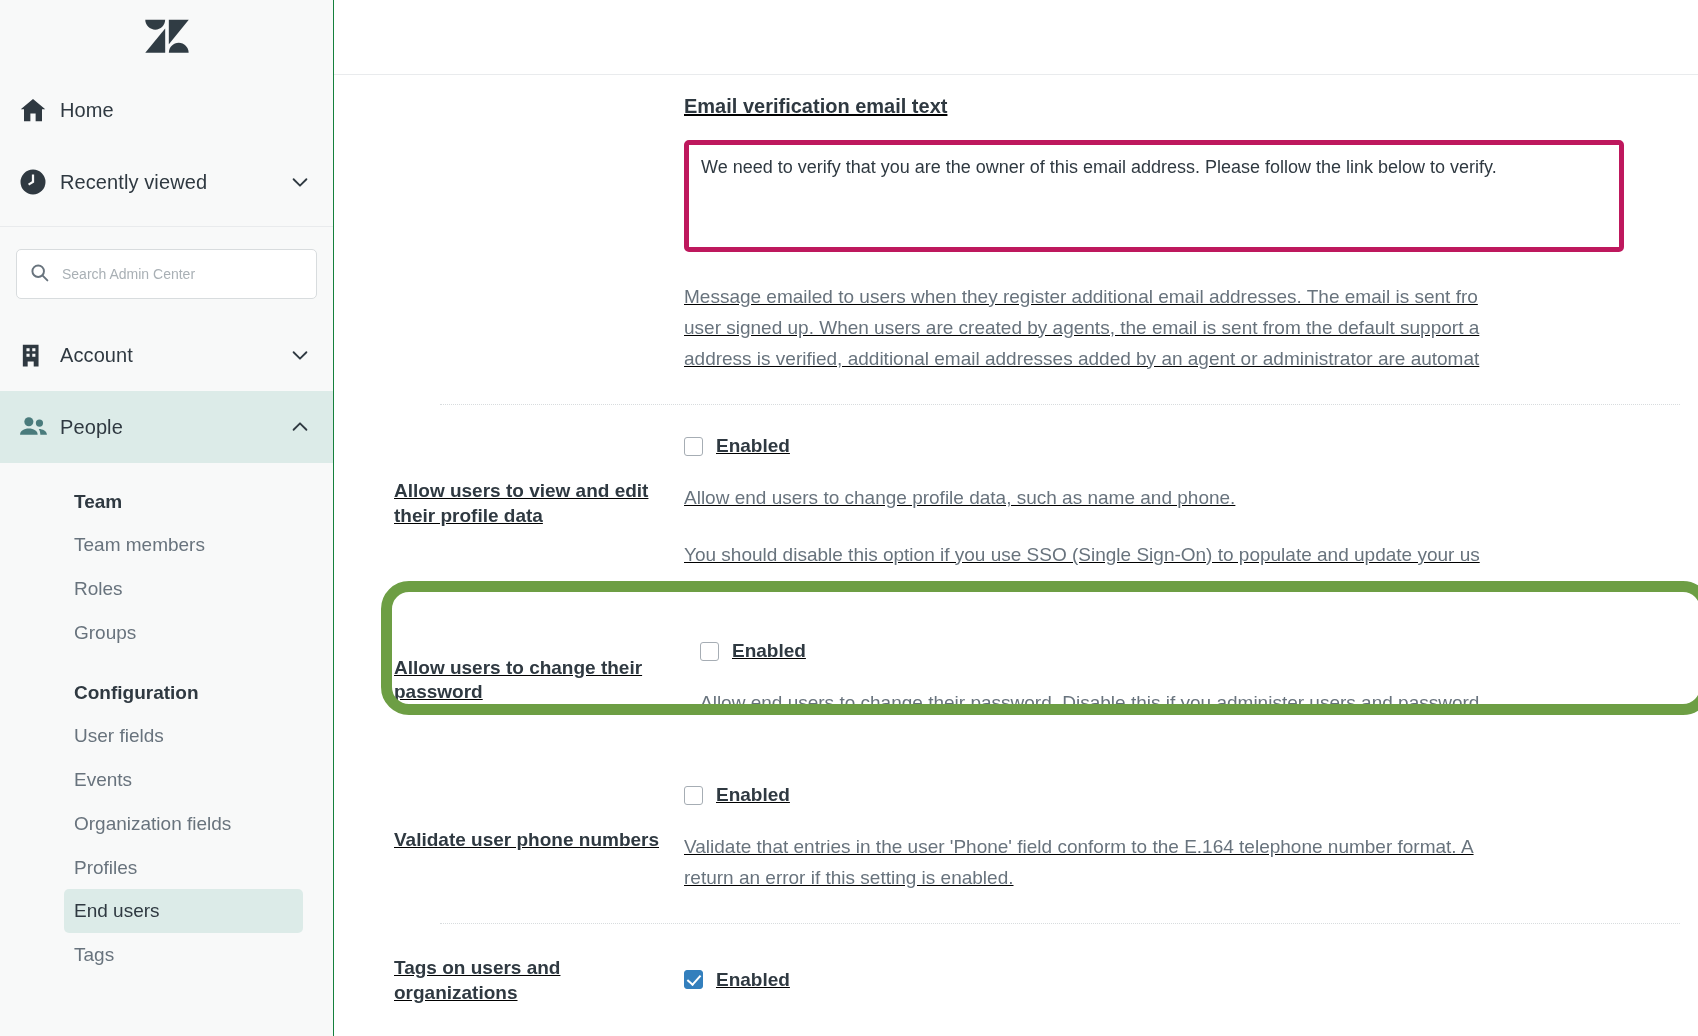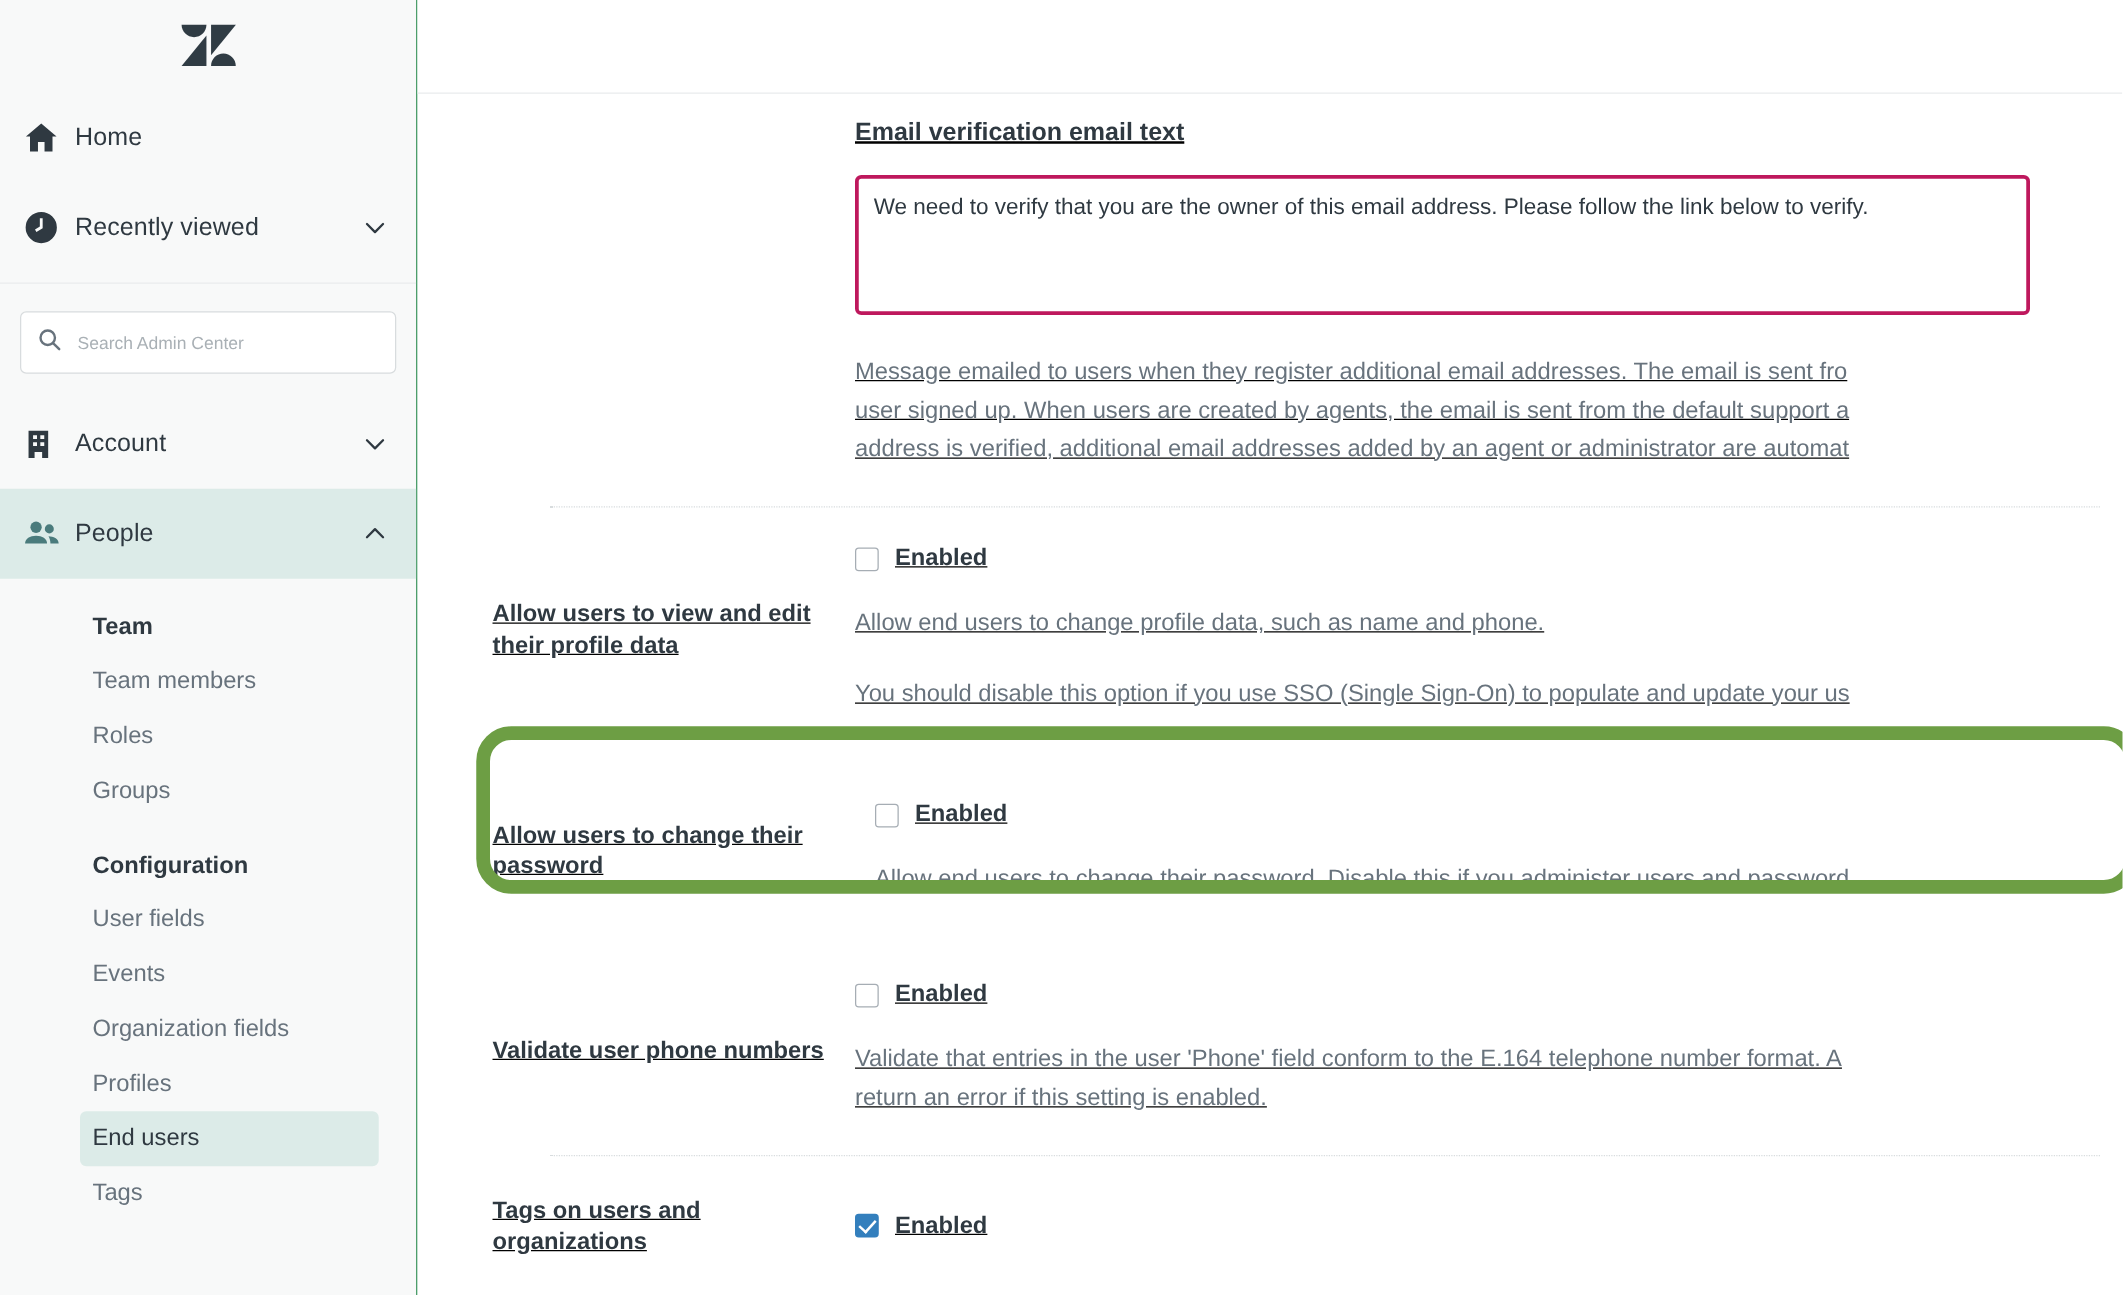--- a/index.html
+++ b/index.html
@@ -160,21 +160,21 @@
   .row-field { flex: 1; min-width: 0; }
 
   .field-title {
     font-size: 20px;
     font-weight: bold;
     color: #2f3941;
     margin-bottom: 22px;
   }
 
   .textarea-box {
-    border: 3px solid #be185d;
+    border: 5px solid #be185d;
     border-radius: 5px;
     background:#fff;
     width: 940px;
     height: 112px;
     padding: 10px 12px;
     font-size: 18px;
     color: #2f3941;
     line-height: 1.4;
     font-family: "Liberation Sans", sans-serif;
     resize: none;

